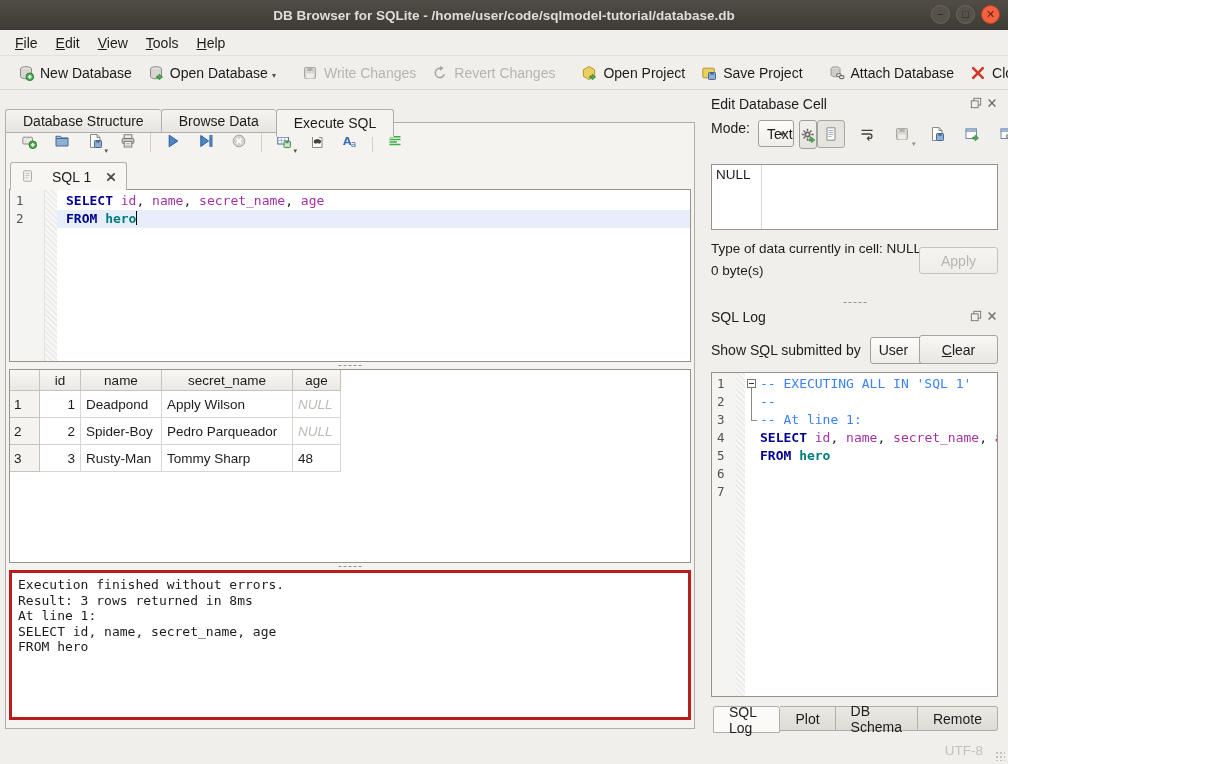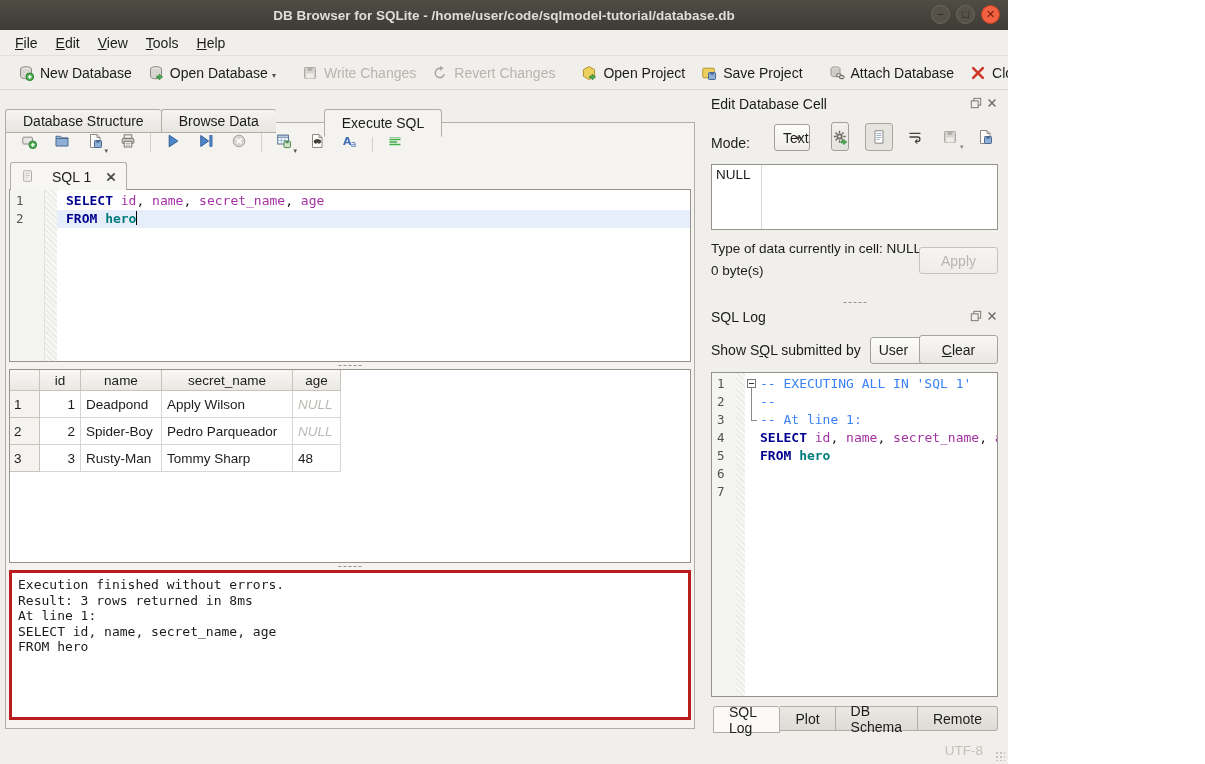--- a/index.html
+++ b/index.html
@@ -37,21 +37,21 @@
   
   .left-panel{position:absolute;left:0;top:89px;width:702px;bottom:27px;}
   .right-panel{position:absolute;left:702px;top:89px;right:0;bottom:27px;padding:4px 10px 4px 9px;
     display:flex;flex-direction:column;box-sizing:border-box;}
 
   
   .tabs-row{position:absolute;top:20px;left:5px;height:28px;display:flex;align-items:flex-start;z-index:3;}
   .tab{font-size:14px;padding:0 17px;display:flex;align-items:center;height:24px;
     background:linear-gradient(#f5f4f1,#e7e5e0);border:1px solid #b2aea7;border-right:none;
     border-radius:3px 3px 0 0;box-sizing:border-box;}
-  .tab:last-child{border-right:1px solid #b2aea7;margin-left:48px;}
+  .tab:last-child{border-right:1px solid #b2aea7;}
   .tab.active{background:#f4f3ef;height:28px;border-right:1px solid #b2aea7;border-bottom:1px solid #f4f3ef;
     margin-bottom:-1px;font-size:14px;}
   .content-frame{position:absolute;top:33px;left:5px;right:7px;bottom:8px;border:1px solid #b2aea7;
     background:#f4f3ef;display:flex;flex-direction:column;}
 
   
   .sql-toolbar{height:36px;display:flex;align-items:center;padding-left:10px;flex:none;}
   .sbtn{width:26px;height:26px;display:flex;align-items:center;justify-content:center;position:relative;border-radius:3px;}
   .sbtn + .sbtn{margin-left:7px;}
   .sbtn .dd{position:absolute;right:0px;bottom:-1px;font-size:7px;color:#55524c;}
@@ -98,21 +98,21 @@
   table.grid td .nullv{color:#bdbab5;font-style:italic;}
 
   
   .message{margin:0 3px 8px 3px;flex:1;border:3px solid #b91c1c;background:#fff;padding:4px 6px;
     font-family:"DejaVu Sans Mono",monospace;font-size:13px;line-height:15.5px;white-space:pre;overflow:hidden;}
 
   
   .dock-title{height:22px;display:flex;align-items:center;font-size:14px;flex:none;position:relative;}
   .dock-btns{position:absolute;right:0;top:3px;display:flex;gap:4px;}
   .dock-btn svg{width:12px;height:12px;}
-  .mode-row{height:31px;margin-top:5px;display:flex;align-items:flex-end;flex:none;gap:16px;}
+  .mode-row{height:31px;margin-top:5px;display:flex;align-items:flex-start;flex:none;}
   .mode-row .lbl{font-size:14px;margin-right:8px;}
   .combo{height:27px;background:linear-gradient(#fdfdfc,#efede9);border:1px solid #a39f98;border-radius:3px;
     display:flex;align-items:center;font-size:14px;padding-left:8px;box-sizing:border-box;position:relative;}
   .combo .arrow{position:absolute;right:8px;top:8px;font-size:9px;color:#44423c;}
   .combo.mode{width:86px;}
   .combo.user{width:103px;}
   .gear-btn{width:30px;height:27px;margin-left:5px;border:1px solid #a39f98;border-radius:3px;
     background:linear-gradient(#f2f1ed,#e4e2dd);display:flex;align-items:center;justify-content:center;}
   .cell-icons{margin-left:auto;display:flex;align-items:center;gap:9px;}
   .cbtn{width:26px;height:26px;display:flex;align-items:center;justify-content:center;position:relative;border-radius:3px;}

